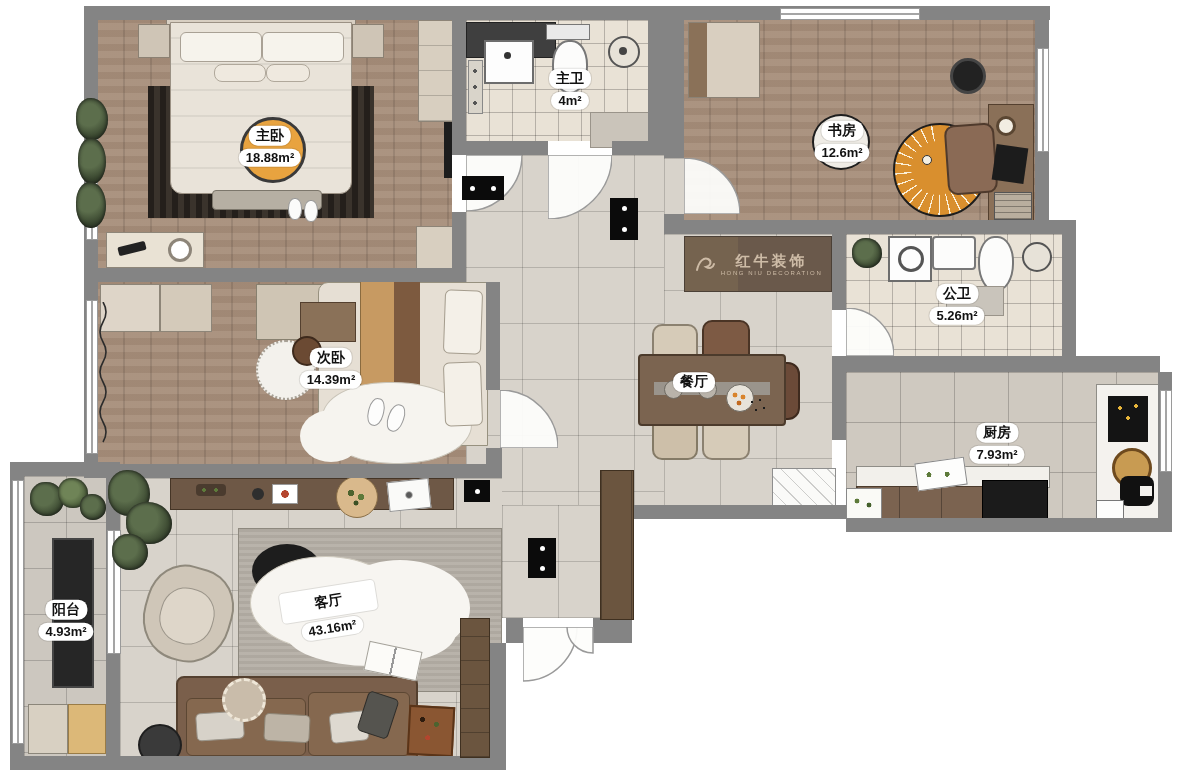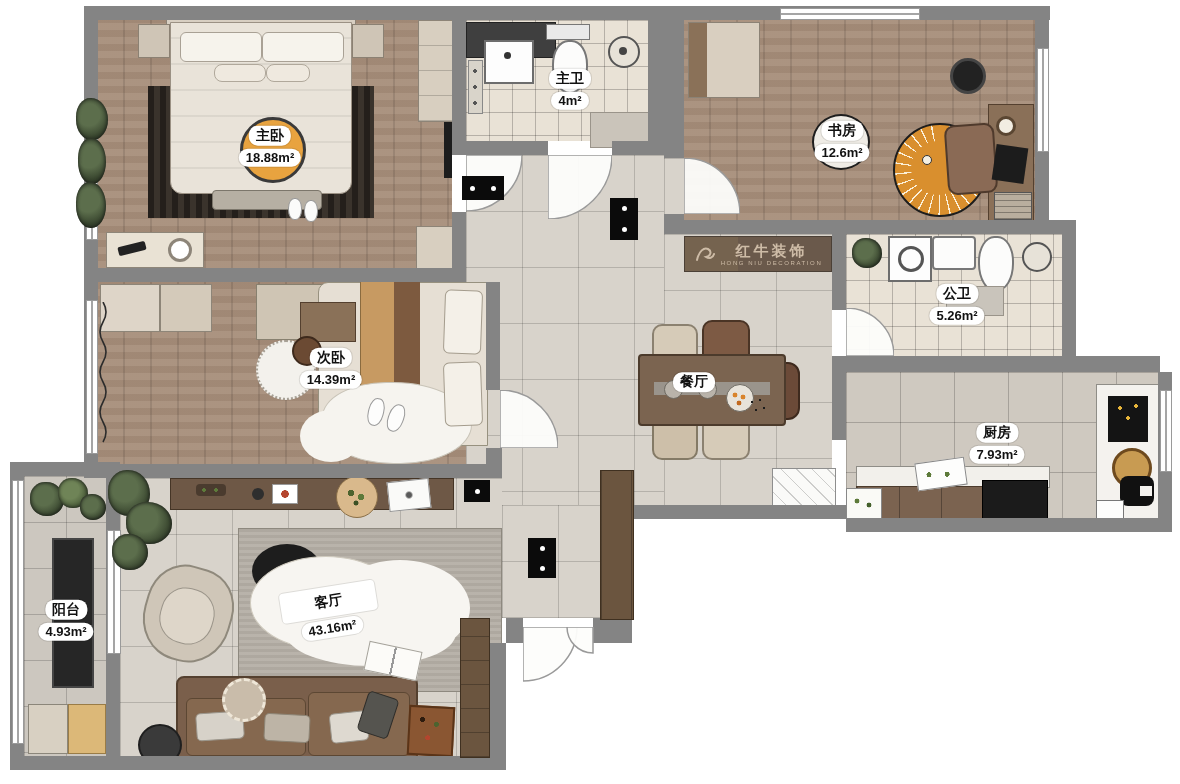--- a/index.html
+++ b/index.html
@@ -36,21 +36,21 @@
   .marker.v{flex-direction:column;}
   .marker .dot{width:5px;height:5px;border-radius:50%;background:#fff;}
   .room-label{position:absolute;transform:translate(-50%,-50%);display:flex;flex-direction:column;
     align-items:center;gap:3px;z-index:30;}
   .pill{background:#ffffff;border-radius:9px;padding:1px 7px;font-weight:bold;font-size:14px;color:#111;
     white-space:nowrap;box-shadow:0 0 0 1px rgba(0,0,0,.10);line-height:1.25;}
   .pill.area{font-size:13px;}
   .plant{position:absolute;border-radius:46% 54% 50% 50%;z-index:16;
     background:radial-gradient(circle at 40% 40%, #5c6e4c 0 35%, #39462f 70%, #26301f 100%);
     box-shadow:inset 0 0 4px #111;}
-  .logo-band{position:absolute;left:684px;top:236px;width:148px;height:36px;z-index:16;
+  .logo-band{position:absolute;left:684px;top:236px;width:148px;height:56px;z-index:16;
     background:linear-gradient(90deg,#75634f 0 36%,#6a594b 36%);border:1px solid #4b4036;
     display:flex;align-items:center;justify-content:center;gap:5px;box-sizing:border-box;}
   .logo-name{color:#cdbba6;font-weight:bold;font-size:15px;letter-spacing:3px;line-height:1;}
   .logo-sub{color:#cdbba6;font-size:6px;letter-spacing:1.6px;line-height:1;margin-top:2px;}
   .cab{position:absolute;background:#6b553f;z-index:15;
     background-image:repeating-linear-gradient(0deg,rgba(0,0,0,.25) 0 1px,transparent 1px 24px);}
   .shelfline{background-image:repeating-linear-gradient(90deg,rgba(0,0,0,.25) 0 1px,transparent 1px 30px);}
 </style>
 </head>
 <body>

